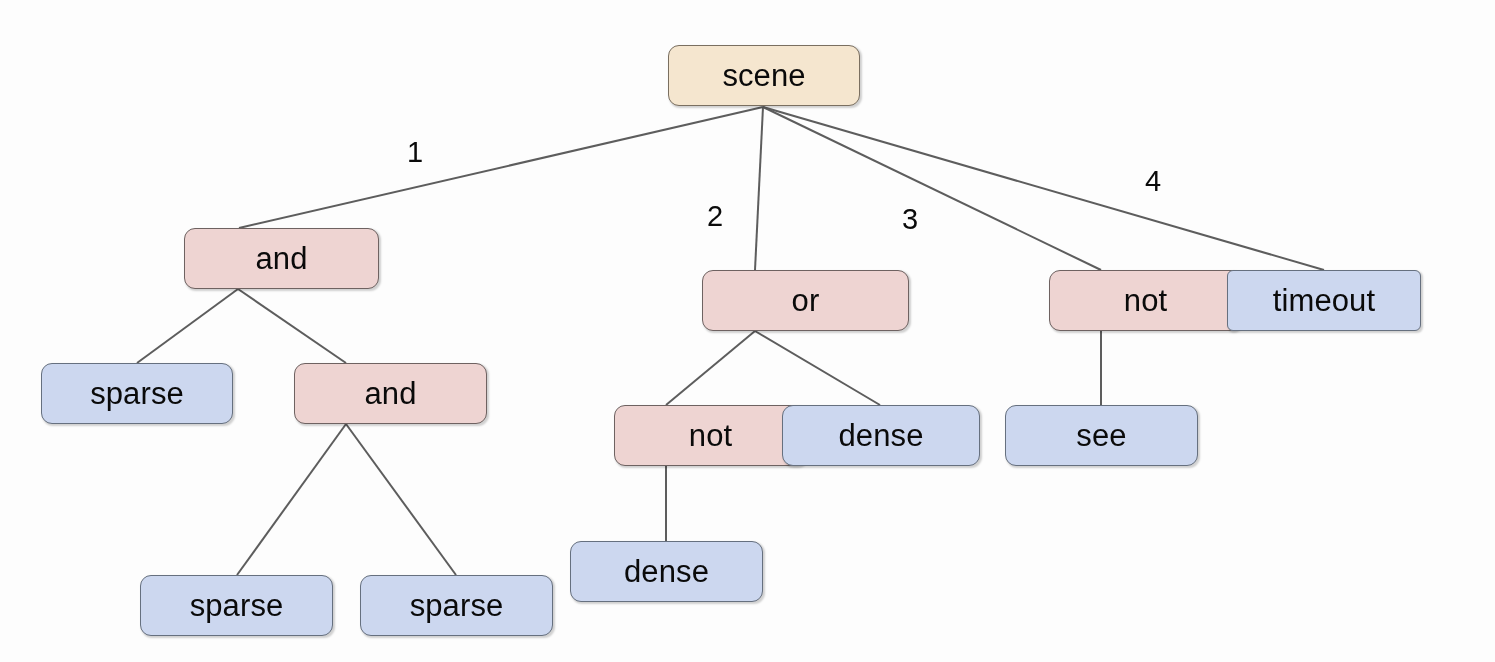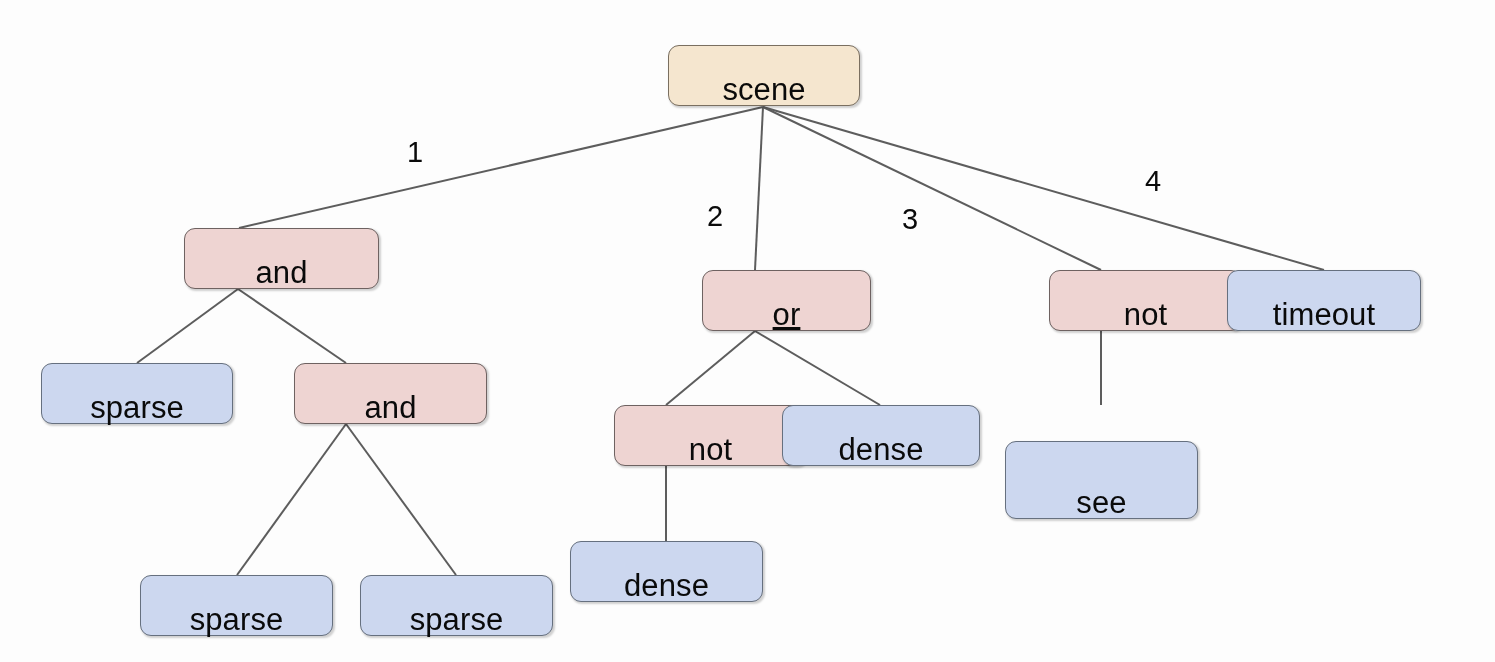--- a/index.html
+++ b/index.html
@@ -23,21 +23,21 @@
     width: 1495px;
     height: 662px;
     pointer-events: none;
   }
   .node {
     position: absolute;
     box-sizing: border-box;
     border: 1.6px solid #6b6b6b;
     border-radius: 11px;
     display: flex;
-    align-items: flex-end;
+    align-items: center;
     justify-content: center;
     font-size: 31px;
     line-height: 1;
     color: #0a0a0a;
     letter-spacing: 0.1px;
     box-shadow: 1.5px 1.5px 2px rgba(0,0,0,0.18);
   }
   .node.root  { background: #f5e6cf; border-color: #7a6f60; }
   .node.op    { background: #eed4d2; border-color: #6e6261; margin-left: 44px; }
   .node.leaf  { background: #ccd7ef; border-color: #66707f; }
@@ -80,39 +80,39 @@
       </div>
       <div class="node op" style="left: 250px; top: 363px; width: 193px; height: 61px;">
         <span class="node-label">and</span>
       </div>
       <div class="node leaf" style="left: 140px; top: 575px; width: 193px; height: 61px;">
         <span class="node-label">sparse</span>
       </div>
       <div class="node leaf" style="left: 360px; top: 575px; width: 193px; height: 61px;">
         <span class="node-label">sparse</span>
       </div>
-      <div class="node op" style="left: 658px; top: 270px; width: 169px; height: 61px; text-decoration: underline;">
+      <div class="node op" style="left: 658px; top: 270px; width: 207px; height: 61px;">
         <span class="node-label">or</span>
       </div>
       <div class="node op" style="left: 570px; top: 405px; width: 193px; height: 61px;">
         <span class="node-label">not</span>
       </div>
       <div class="node leaf" style="left: 782px; top: 405px; width: 198px; height: 61px;">
         <span class="node-label">dense</span>
       </div>
       <div class="node leaf" style="left: 570px; top: 541px; width: 193px; height: 61px;">
         <span class="node-label">dense</span>
       </div>
       <div class="node op" style="left: 1005px; top: 270px; width: 193px; height: 61px;">
         <span class="node-label">not</span>
       </div>
-      <div class="node leaf" style="left: 1005px; top: 405px; width: 193px; height: 78px; margin-top: 36px;">
+      <div class="node leaf" style="left: 1005px; top: 405px; width: 193px; height: 61px;">
         <span class="node-label">see</span>
       </div>
-      <div class="node leaf" style="left: 1227px; top: 270px; width: 194px; height: 61px;">
+      <div class="node leaf" style="left: 1227px; top: 270px; width: 194px; height: 61px; border-radius: 6px;">
         <span class="node-label">timeout</span>
       </div>
     </div>
   <div id="label-layer">
       <div class="edge-label" style="left: 415px; top: 152px;">1</div>
       <div class="edge-label" style="left: 715px; top: 216px;">2</div>
       <div class="edge-label" style="left: 910px; top: 219px;">3</div>
       <div class="edge-label" style="left: 1153px; top: 181px;">4</div>
     </div>
 </div>

